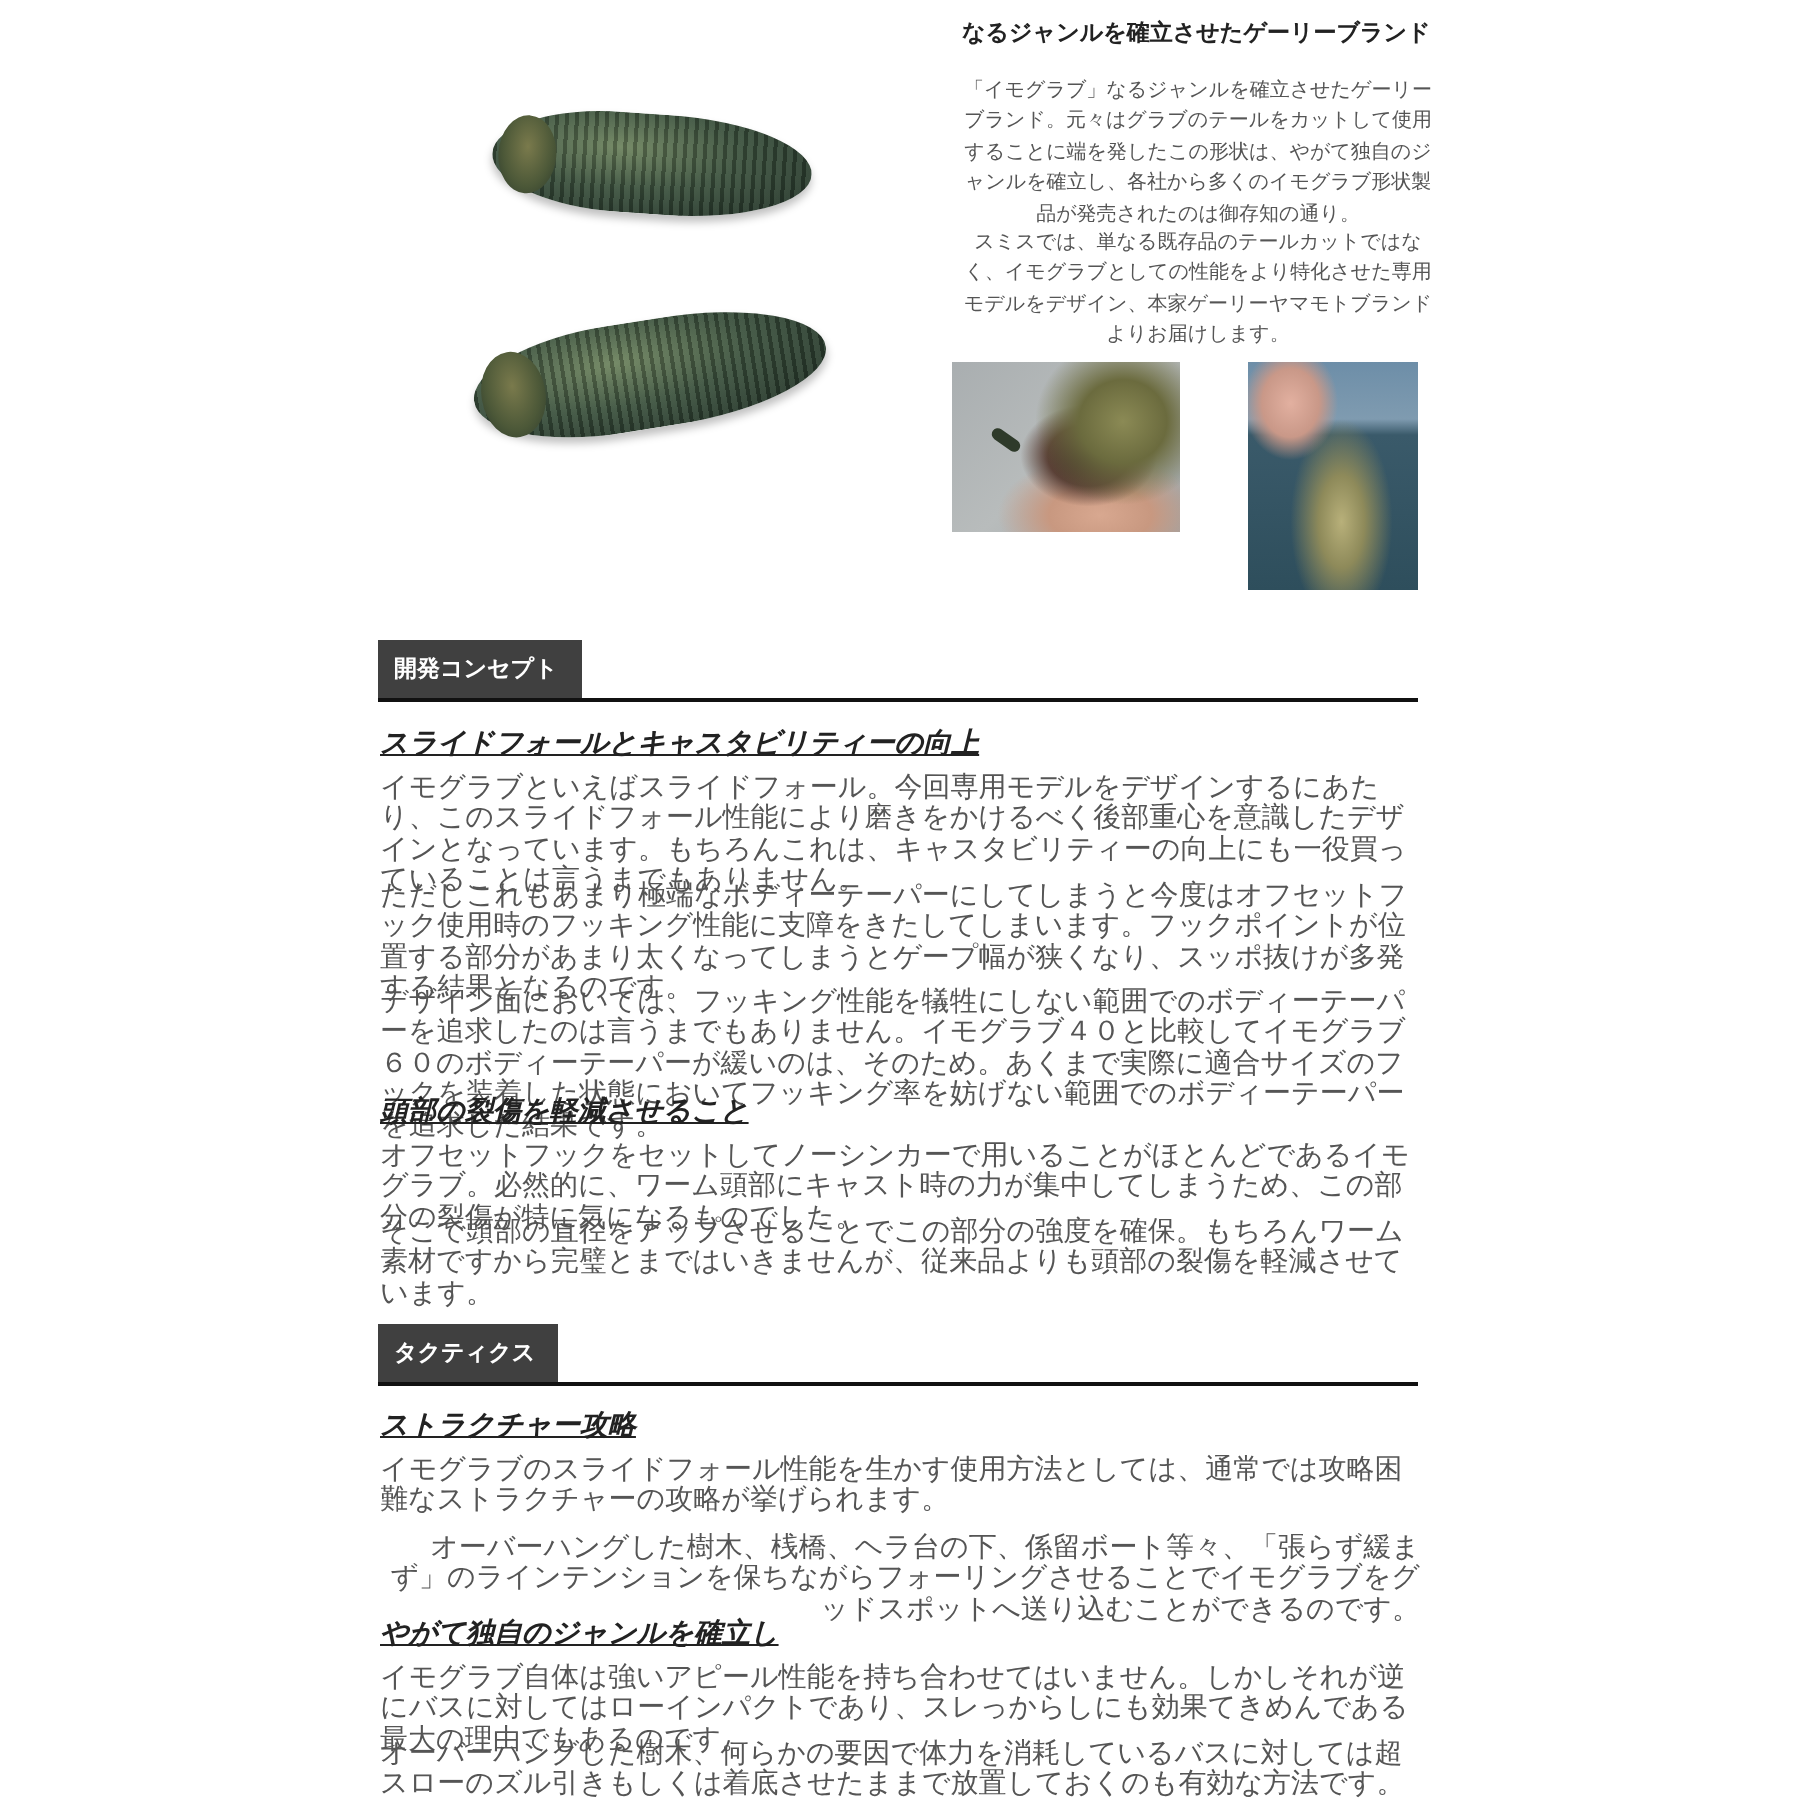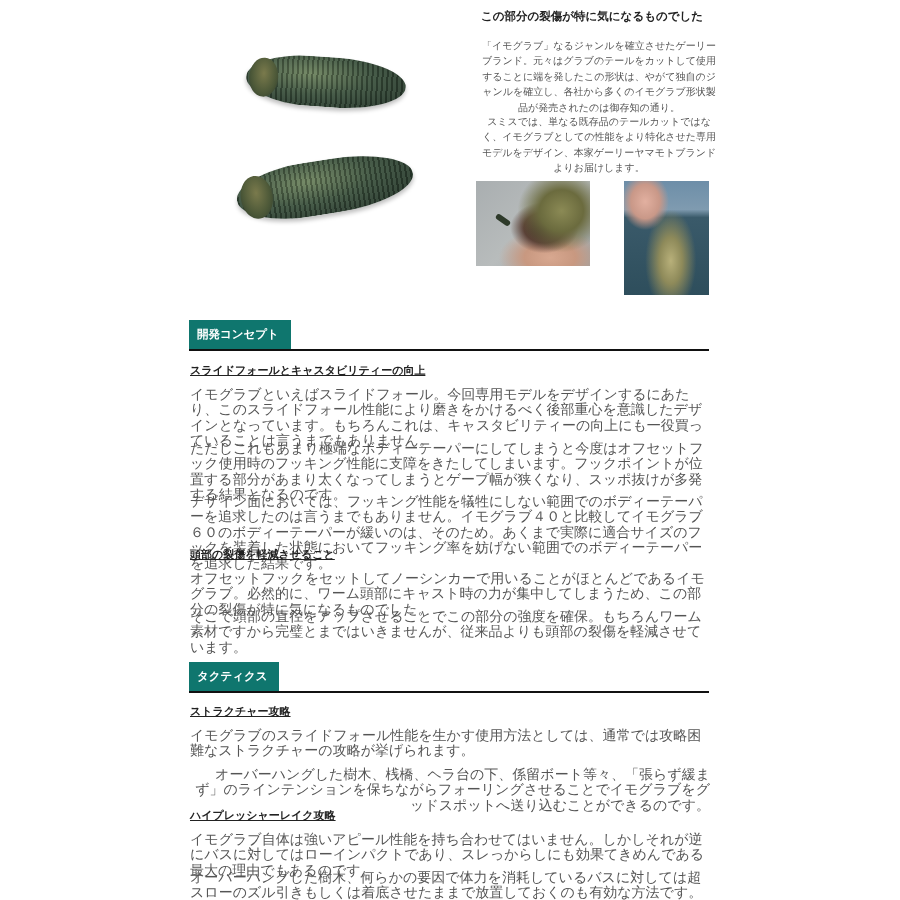--- a/index.html
+++ b/index.html
@@ -35,38 +35,38 @@
   .photo1-lure { position:absolute; left:19px; top:36px; width:16px; height:6px; border-radius:3px;
                  background:#2e3a2a; transform:rotate(35deg); }
   .photo2 { left:624px; top:181px; width:85px; height:114px;
             background:
               radial-gradient(ellipse 30% 45% at 55% 70%, #b8b07a 0%, #8e8a5a 45%, rgba(120,120,80,0) 100%),
               radial-gradient(ellipse 28% 25% at 25% 18%, #e2b0a0 0%, #c99888 60%, rgba(201,152,136,0) 100%),
               linear-gradient(180deg, #6d8ea8 0%, #7f9bb0 25%, #3a5a6a 32%, #2e4e5c 100%); }
 
   
   .sec-head { position:absolute; left:189px; width:520px; height:29px; border-bottom:2px solid #111; }
-  .sec-tab { position:absolute; left:0; top:0; height:29px; background:#0f766e; color:#fff;
+  .sec-tab { position:absolute; left:0; top:0; height:29px; background:#404040; color:#fff;
              font-weight:bold; font-size:11.5px; line-height:29px; padding:0 8px 0 8px; }
   .sec1 { top:320px; }
   .sec1 .sec-tab { width:86px; }
   .sec2 { top:662px; }
   .sec2 .sec-tab { width:74px; }
 
-  .sub { position:absolute; left:190px; font-size:11px; font-weight:bold; color:#222;
-         text-decoration:underline; white-space:nowrap; }
+  .sub { position:absolute; left:190px; font-size:14px; font-weight:bold; color:#222;
+         text-decoration:underline; white-space:nowrap;font-style:italic; }
   .p { position:absolute; left:190px; width:520px; font-size:14px; line-height:15.4px; color:#555; }
 </style>
 </head>
 <body>
 
 <div class="worm worm1"></div>
 <div class="worm worm2"></div>
 
-<div class="abs intro-title">この部分の裂傷が特に気になるものでした</div>
+<div class="abs intro-title">なるジャンルを確立させたゲーリーブランド</div>
 <div class="abs intro-p intro-p1">「イモグラブ」なるジャンルを確立させたゲーリーブランド。元々はグラブのテールをカットして使用することに端を発したこの形状は、やがて独自のジャンルを確立し、各社から多くのイモグラブ形状製品が発売されたのは御存知の通り。</div>
 <div class="abs intro-p intro-p2">スミスでは、単なる既存品のテールカットではなく、イモグラブとしての性能をより特化させた専用モデルをデザイン、本家ゲーリーヤマモトブランドよりお届けします。</div>
 
 <div class="photo photo1" title="bass mouth with lure">
   <div class="photo1-lure"></div>
 </div>
 <div class="photo photo2" title="angler holding bass by lip"></div>
 
 <div class="sec-head sec1">
   <div class="sec-tab">開発コンセプト</div>
@@ -82,15 +82,15 @@
 <div class="p" style="top:609px;">そこで頭部の直径をアップさせることでこの部分の強度を確保。もちろんワーム素材ですから完璧とまではいきませんが、従来品よりも頭部の裂傷を軽減させています。</div>
 
 <div class="sec-head sec2">
   <div class="sec-tab">タクティクス</div>
 </div>
 
 <div class="sub" style="top:704px;text-align:right;">ストラクチャー攻略</div>
 <div class="p" style="top:728px;">イモグラブのスライドフォール性能を生かす使用方法としては、通常では攻略困難なストラクチャーの攻略が挙げられます。</div>
 <div class="p" style="top:767px;text-align:right;">オーバーハングした樹木、桟橋、ヘラ台の下、係留ボート等々、「張らず緩まず」のラインテンションを保ちながらフォーリングさせることでイモグラブをグッドスポットへ送り込むことができるのです。</div>
 
-<div class="sub" style="top:808px;">ハイプレッシャーレイク攻略</div>
+<div class="sub" style="top:808px;">やがて独自のジャンルを確立し</div>
 <div class="p" style="top:832px;font-family:Liberation Serif, serif;">イモグラブ自体は強いアピール性能を持ち合わせてはいません。しかしそれが逆にバスに対してはローインパクトであり、スレっからしにも効果てきめんである最大の理由でもあるのです。</div>
 <div class="p" style="top:870px;">オーバーハングした樹木、何らかの要因で体力を消耗しているバスに対しては超スローのズル引きもしくは着底させたままで放置しておくのも有効な方法です。</div>
 
 </body></html>

